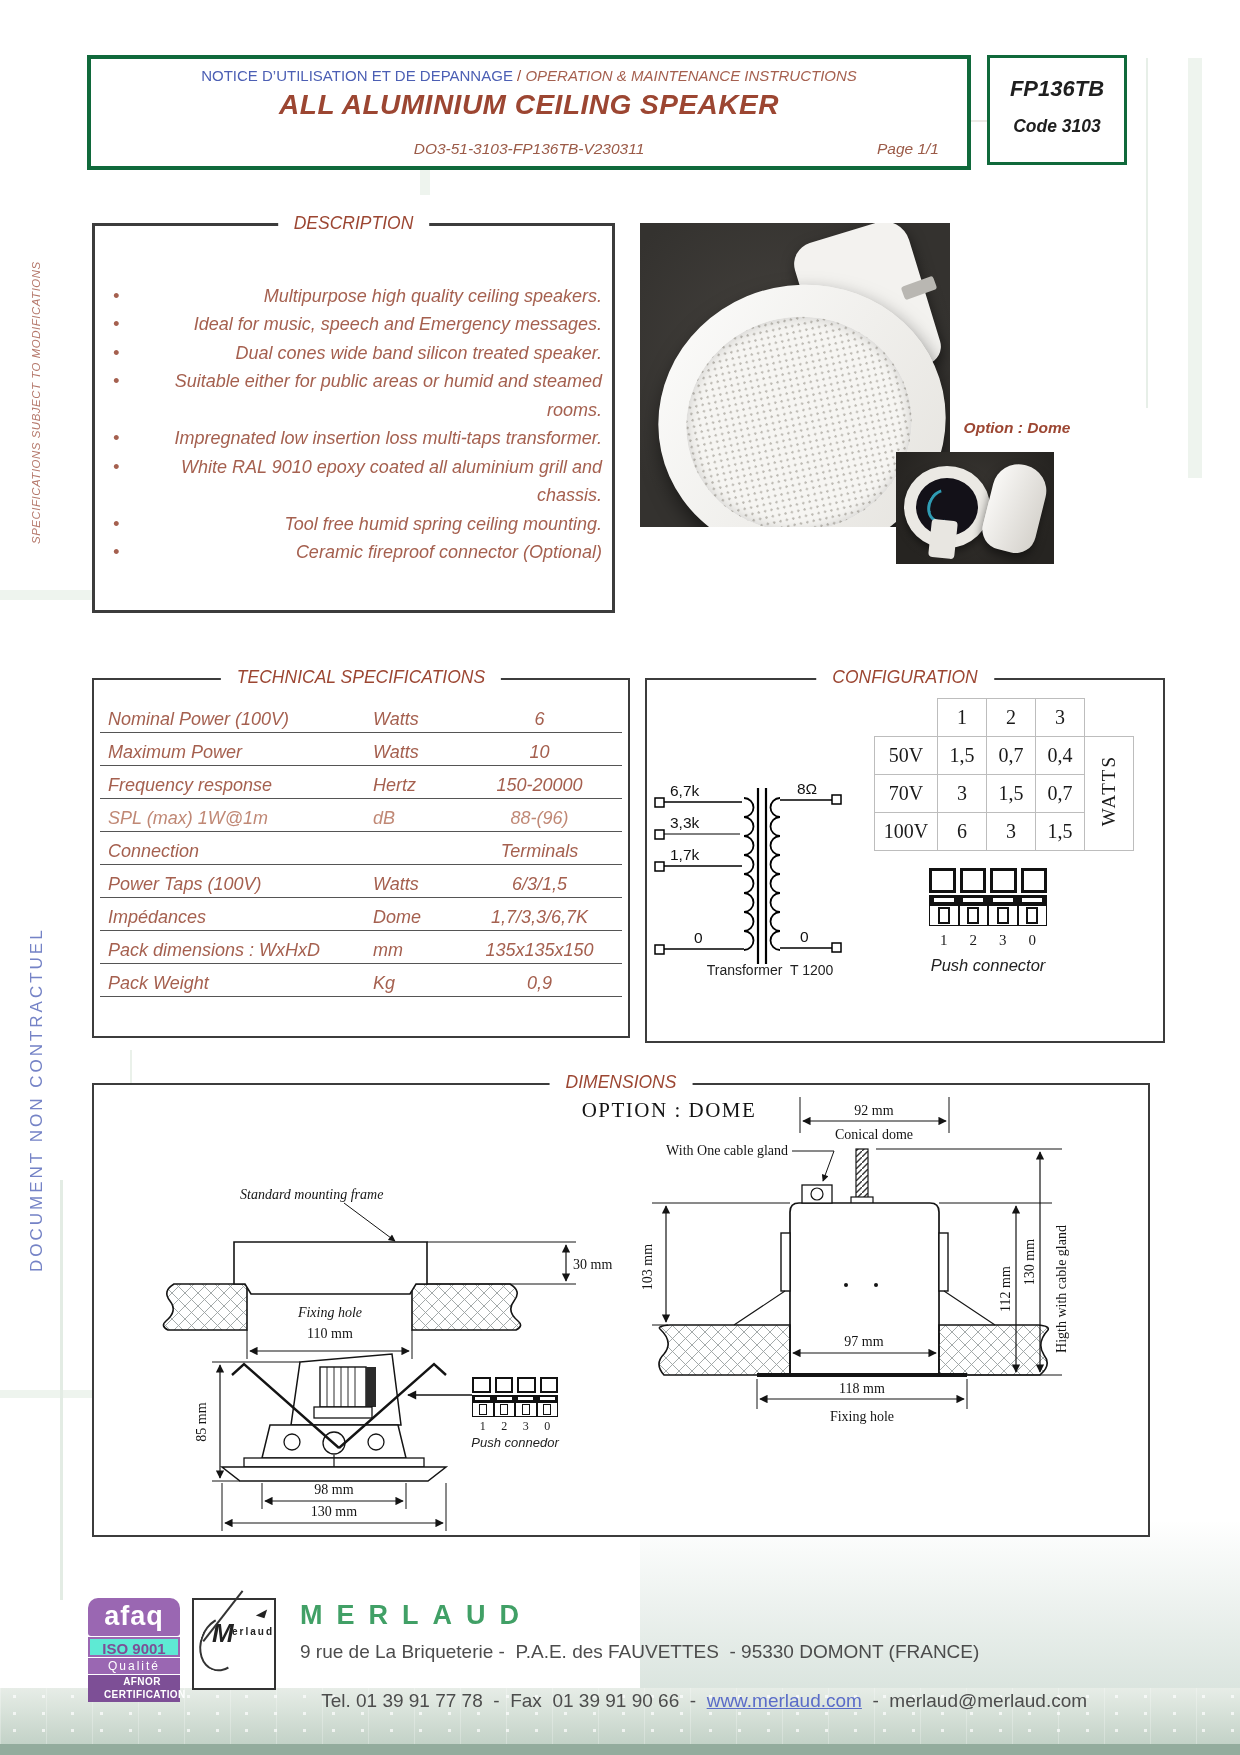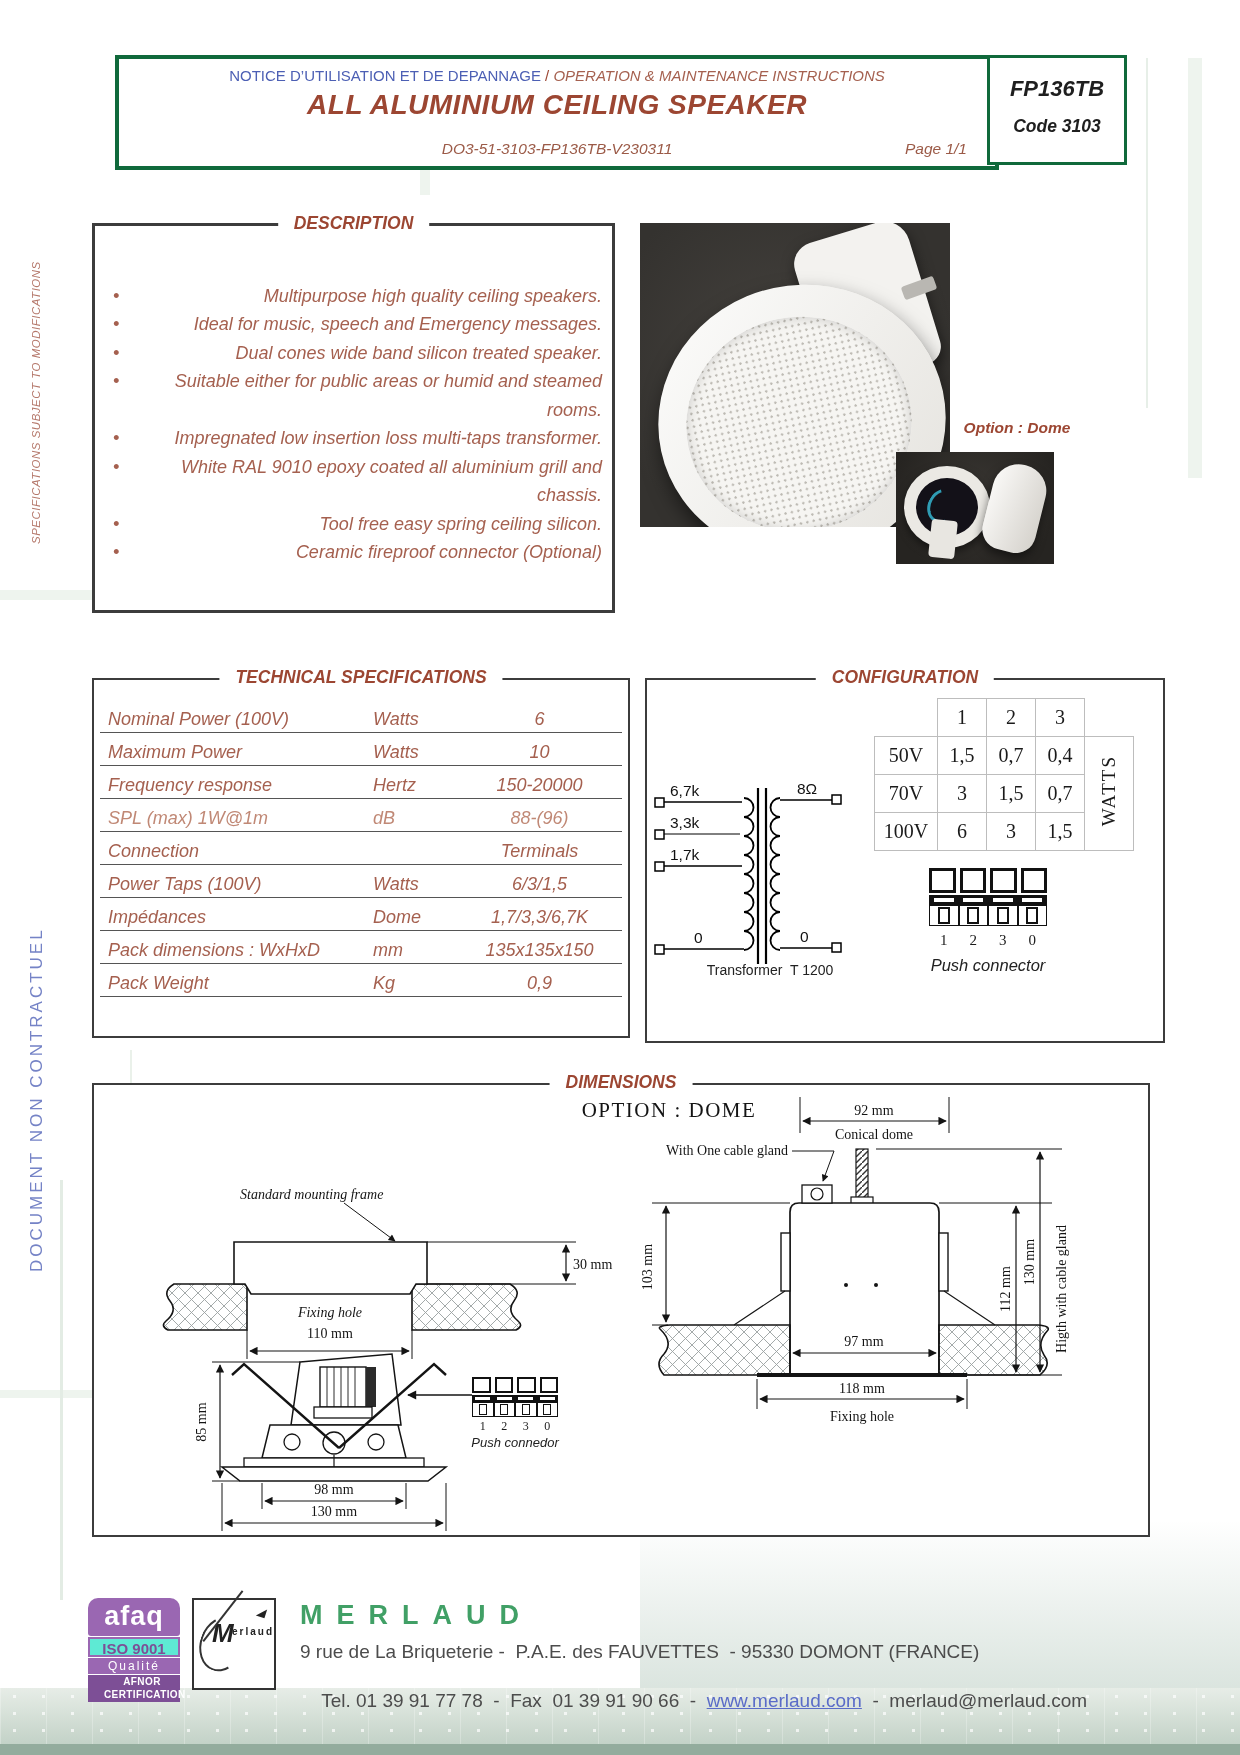--- a/index.html
+++ b/index.html
@@ -22,39 +22,39 @@
 
   
   .side-top,.side-bottom{position:absolute;writing-mode:vertical-rl;transform:rotate(180deg);
       white-space:nowrap;}
   .side-top{left:30px;top:292px;height:252px;font-style:italic;font-size:11.5px;
       letter-spacing:0.5px;color:#b5786b;}
   .side-bottom{left:27px;top:840px;height:432px;font-size:17px;letter-spacing:3px;color:#7583C6;}
 
   
   .header-box{position:absolute;left:87px;top:55px;width:884px;height:115px;
-      border:4px solid #10693B;box-sizing:border-box;background:#fff;margin-left:28px;}
+      border:4px solid #10693B;box-sizing:border-box;background:#fff;}
   .h-line1{margin-top:8px;text-align:center;font-size:15px;}
   .h-line1 .fr{color:#4C5FB4;}
   .h-line1 .sep{color:#9C4632;white-space:pre;}
   .h-line1 .en{color:#a5604f;font-style:italic;}
   .h-title{margin-top:5px;text-align:center;font-size:28px;font-weight:bold;font-style:italic;
       color:#9C4632;letter-spacing:0.5px;}
   .h-ref{position:absolute;bottom:8px;left:50%;transform:translateX(-50%);
       font-size:15.5px;font-style:italic;color:#9b5a47;}
   .h-page{position:absolute;bottom:8px;right:28px;font-size:15.5px;font-style:italic;color:#9b5a47;}
   .model-box{position:absolute;left:987px;top:55px;width:140px;height:110px;
       border:3px solid #10693B;box-sizing:border-box;background:#fff;text-align:center;}
   .m-model{margin-top:18px;font-size:22px;font-weight:bold;font-style:italic;color:#1f1f1f;}
   .m-code{margin-top:14px;font-size:17.5px;font-weight:bold;font-style:italic;color:#1f1f1f;}
 
   
   .fbox{position:absolute;box-sizing:border-box;background:#fff;border:3px solid #3c3c3c;}
   .legend{position:absolute;top:-13px;left:50%;transform:translateX(-50%);background:#fff;
-      padding:0 16px;font-size:17.5px;font-weight:bold;font-style:italic;color:#9C4632;
+      padding:0 16px;font-size:17.5px;font-weight:normal;font-style:italic;color:#9C4632;
       white-space:nowrap;}
 
   
   .desc-box{left:92px;top:223px;width:523px;height:390px;}
   .bullets{position:absolute;left:16px;right:10px;top:56px;}
   .bullet{position:relative;padding-left:17px;font-size:18px;font-style:italic;color:#a5604f;
       line-height:1.58;text-align:right;}
   .bullet::before{content:"•";position:absolute;left:2px;}
 
   
@@ -201,21 +201,21 @@
 
   <div class="fbox desc-box">
     <div class="legend">DESCRIPTION</div>
     <div class="bullets">
       <div class="bullet">Multipurpose high quality ceiling speakers.</div>
       <div class="bullet">Ideal for music, speech and Emergency messages.</div>
       <div class="bullet">Dual cones wide band silicon treated speaker.</div>
       <div class="bullet">Suitable either for public areas or humid and steamed rooms.</div>
       <div class="bullet">Impregnated low insertion loss multi-taps transformer.</div>
       <div class="bullet">White RAL 9010 epoxy coated all aluminium grill and chassis.</div>
-      <div class="bullet">Tool free easy spring ceiling silicon.</div>
+      <div class="bullet">Tool free humid spring ceiling mounting.</div>
       <div class="bullet">Ceramic fireproof connector (Optional)</div>
     </div>
   </div>
 
   <div class="photo1">
     <div class="spk-can"></div>
     <div class="spk-clip"></div>
     <div class="spk-flange"></div>
     <div class="spk-grill"></div>
   </div>

